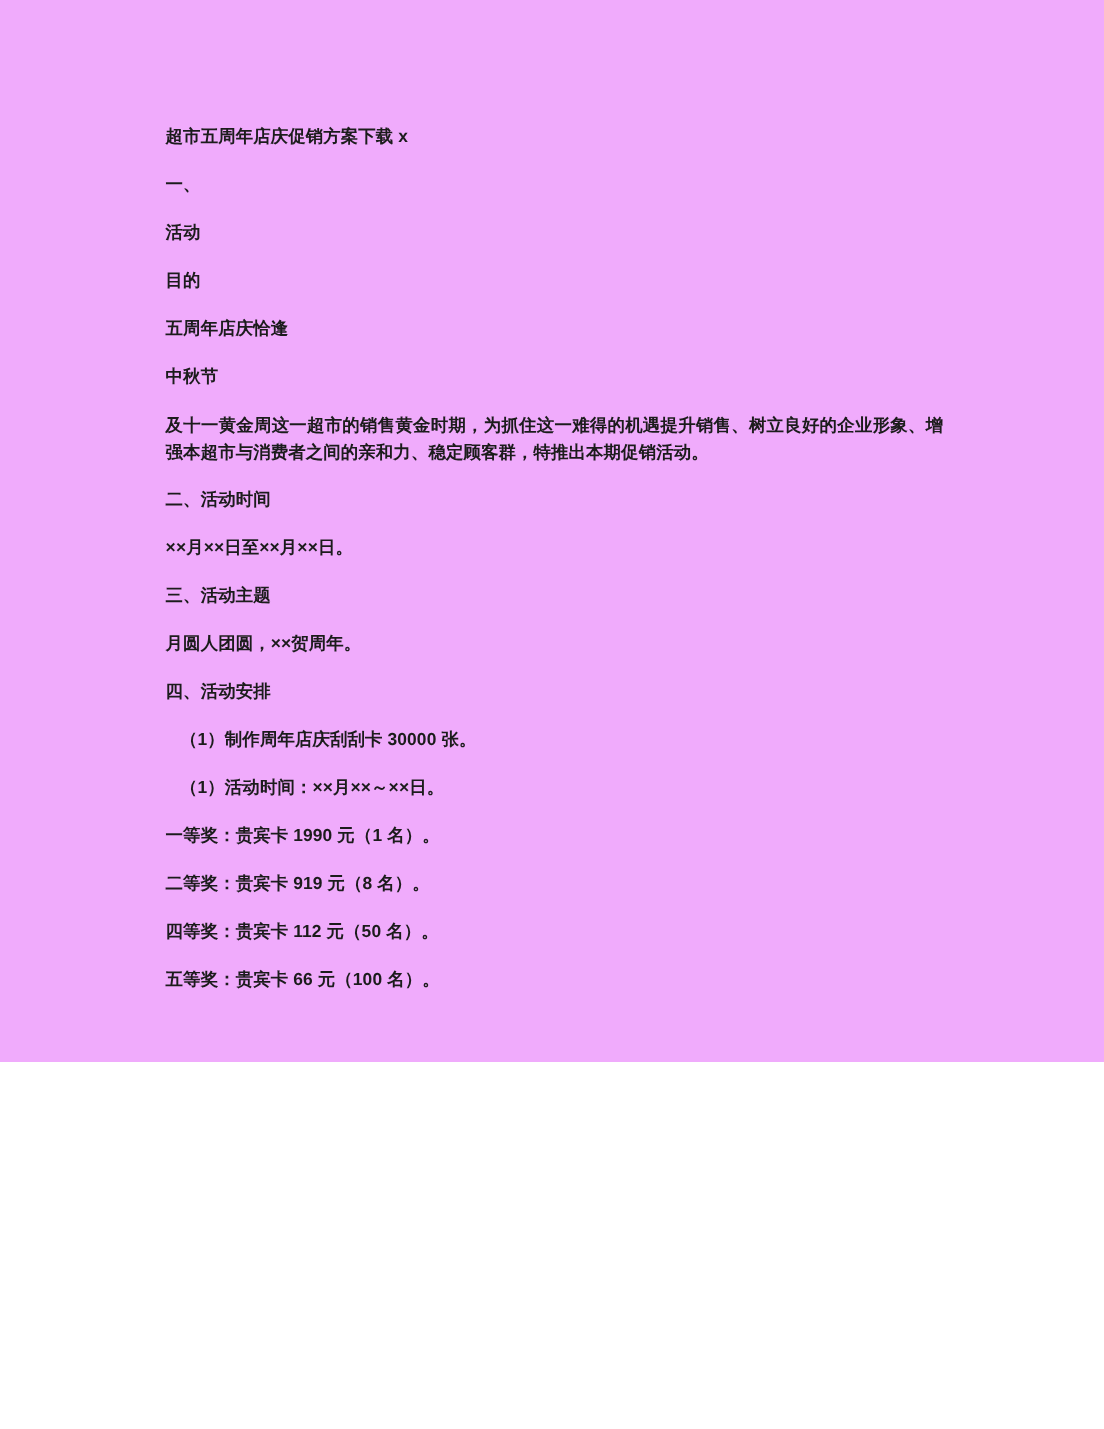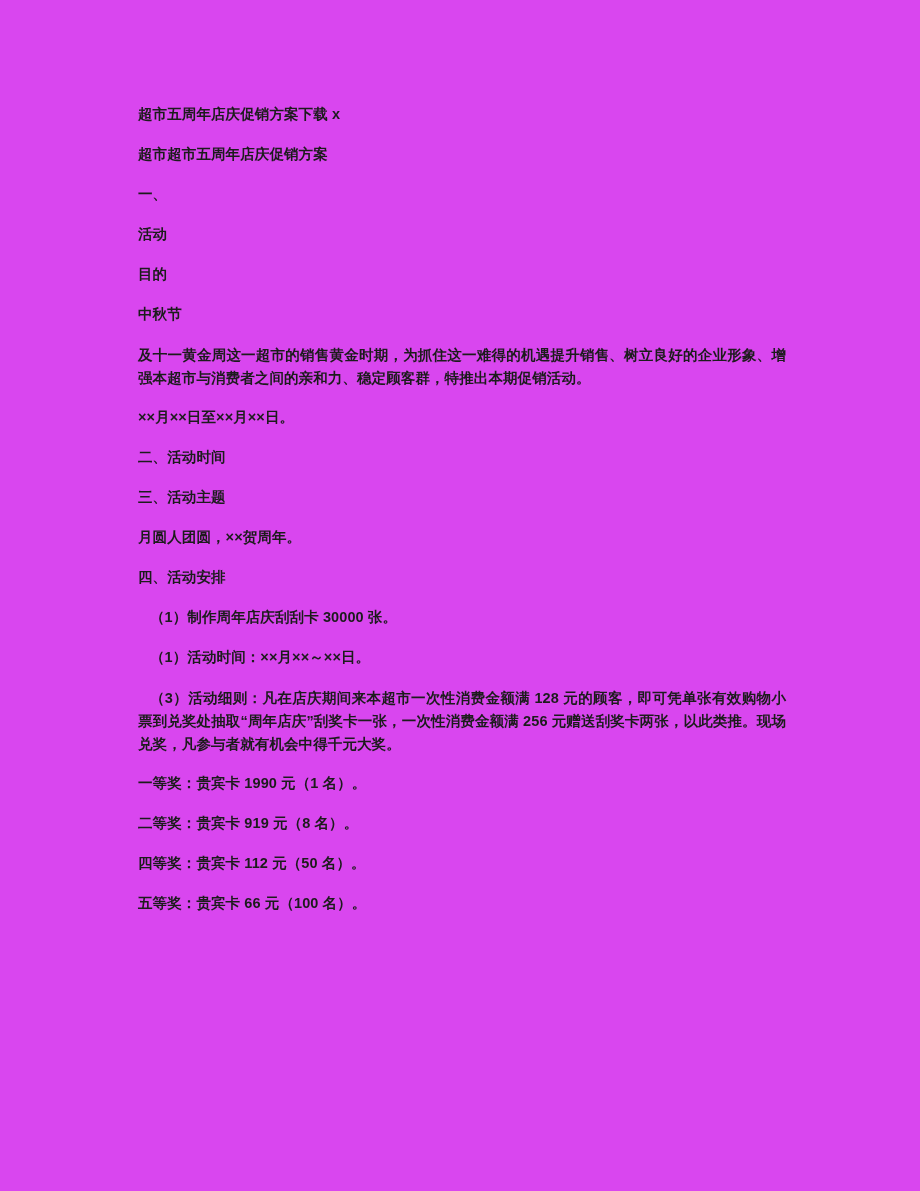--- a/index.html
+++ b/index.html
@@ -16,22 +16,22 @@
     font-family: "Liberation Sans", "DejaVu Sans", sans-serif;
     color: #1a1a1a;
     -webkit-font-smoothing: antialiased;
   }
 
   #page {
     position: absolute;
     left: 0;
     top: 0;
     width: 920px;
-    height: 1191px;
-    background: #d946ef;
+    height: 885px;
+    background: #f0abfc;
   }
 
   #doc-body {
     position: absolute;
     left: 138px;
     top: 104px;
     width: 648px;
   }
 
   
@@ -70,49 +70,48 @@
   }
 </style>
 </head>
 <body>
 
 <div id="page">
   <div id="doc-body">
 
     <p class="para title">超市五周年店庆促销方案下载 x</p>
 
-    <p class="para title">超市超市五周年店庆促销方案</p>
 
     <p class="para title">一、</p>
 
     <p class="para">活动</p>
 
     <p class="para">目的</p>
 
+    <p class="para">五周年店庆恰逢</p>
 
     <p class="para">中秋节</p>
 
     <p class="para block">及十一黄金周这一超市的销售黄金时期，为抓住这一难得的机遇提升销售、树立良好的企业形象、增强本超市与消费者之间的亲和力、稳定顾客群，特推出本期促销活动。</p>
 
+    <p class="para title">二、活动时间</p>
+
     <p class="para">××月××日至××月××日。</p>
-
-    <p class="para title">二、活动时间</p>
 
     <p class="para title">三、活动主题</p>
 
     <p class="para">月圆人团圆，××贺周年。</p>
 
     <p class="para title">四、活动安排</p>
 
 
     <p class="para indent">（1）制作周年店庆刮刮卡 30000 张。</p>
 
     <p class="para indent">（1）活动时间：××月××～××日。</p>
 
-    <p class="para indent block">（3）活动细则：凡在店庆期间来本超市一次性消费金额满 128 元的顾客，即可凭单张有效购物小票到兑奖处抽取“周年店庆”刮奖卡一张，一次性消费金额满 256 元赠送刮奖卡两张，以此类推。现场兑奖，凡参与者就有机会中得千元大奖。</p>
 
 
     <p class="para flow">一等奖：贵宾卡 1990 元（1 名）。</p>
 
     <p class="para flow">二等奖：贵宾卡 919 元（8 名）。</p>
 
 
     <p class="para flow">四等奖：贵宾卡 112 元（50 名）。</p>
 
     <p class="para flow">五等奖：贵宾卡 66 元（100 名）。</p>

